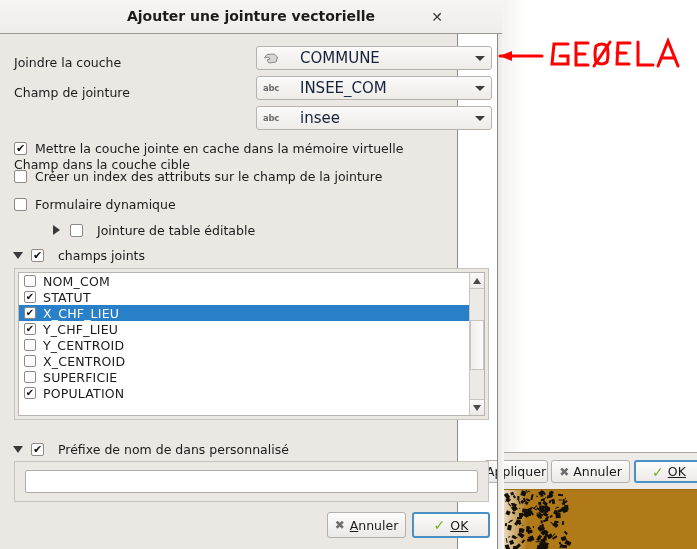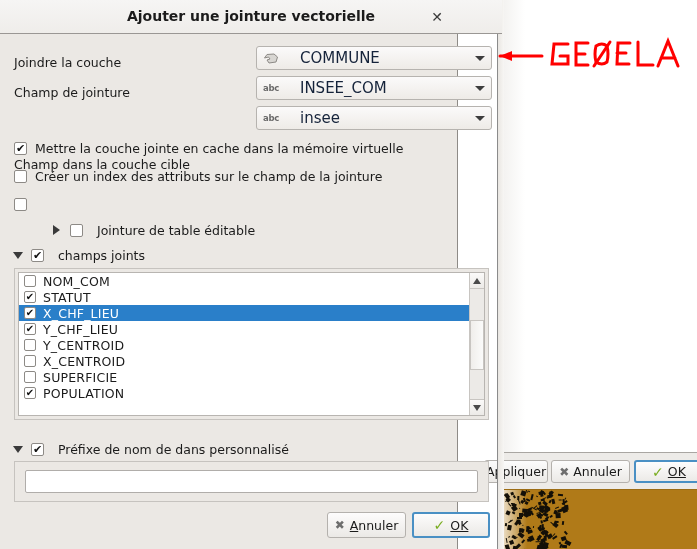--- a/index.html
+++ b/index.html
@@ -360,20 +360,21 @@
     <span class="chk-label">Mettre la couche jointe en cache dans la mémoire virtuelle</span>
   </div>
 
   <div class="chk-row" style="left:14px;top:167px;">
     <span class="chkbox"></span>
     <span class="chk-label">Créer un index des attributs sur le champ de la jointure</span>
   </div>
 
   <div class="chk-row" style="left:14px;top:195px;">
     <span class="chkbox"></span>
+    <span class="chk-label">Formulaire dynamique</span>
   </div>
 
   <div class="chk-row" style="left:13px;top:221px;padding-left:40px;">
     <span class="tri-right"></span>
     <span class="chkbox" style="margin-left:10px;"></span>
     <span class="chk-label" style="margin-left:14px;">Jointure de table éditable</span>
   </div>
 
   <div class="chk-row" style="left:13px;top:246px;">
     <span class="tri-down"></span>

